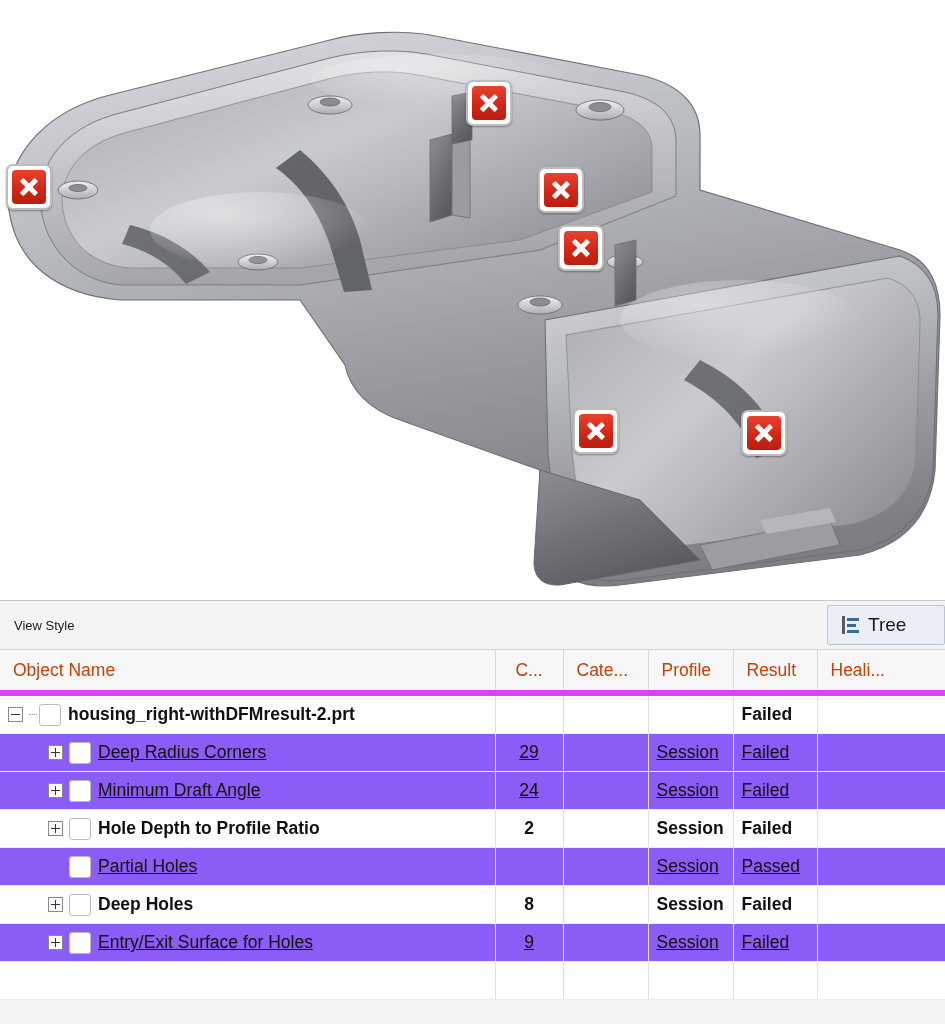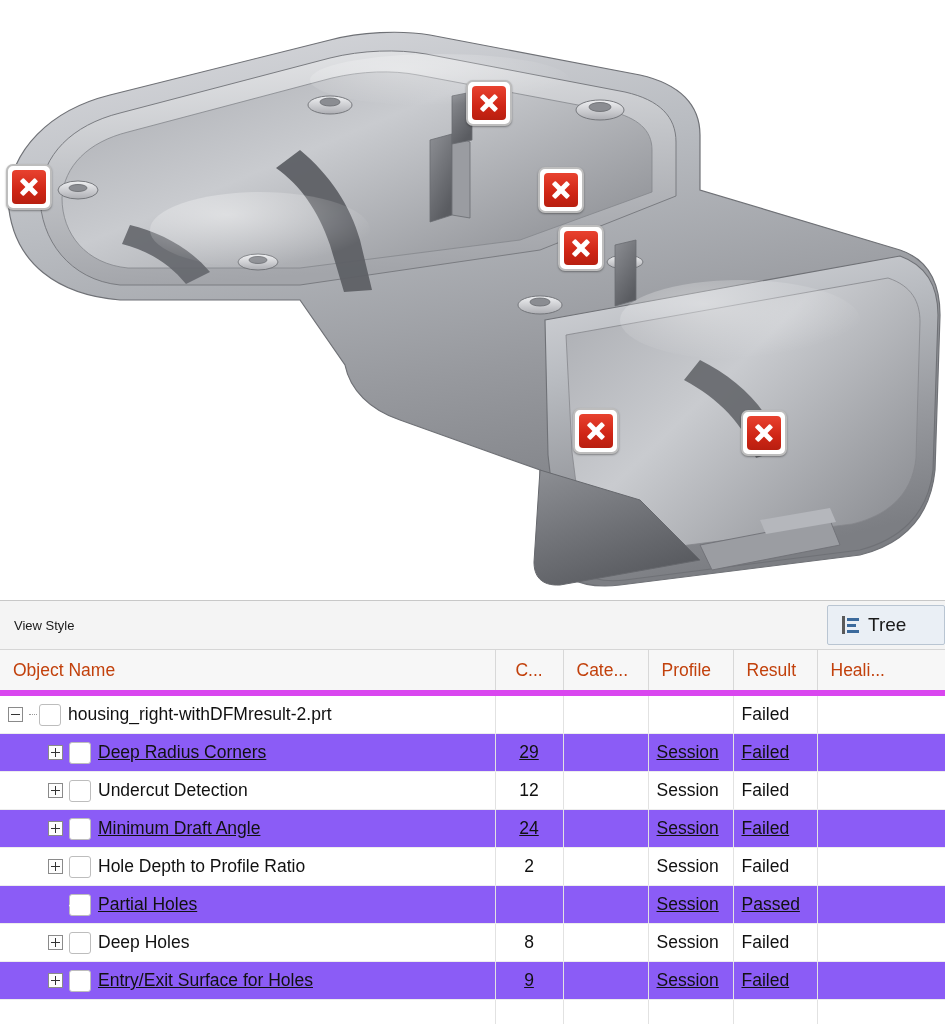--- a/index.html
+++ b/index.html
@@ -141,21 +141,21 @@
   }
   #tree-table th.center { text-align: center; }
   #tree-table td {
     border-right: 1px solid #e2e2e2;
     border-bottom: 1px solid #ededed;
     padding: 0 8px;
     height: 37px;
     white-space: nowrap;
     overflow: hidden;
   }
-  #tree-table tr.row-odd td { background: #ffffff; }
+  #tree-table tr.row-odd td { background: #ffffff; font-weight: bold; }
   #tree-table tr.row-even td { background: #8b5cf6; text-decoration: underline; }
   td.center { text-align: center; }
 
   .name-cell { display: flex; align-items: center; }
   .indent { display: inline-block; }
 
   .expander {
     width: 15px; height: 15px;
     border: 1px solid #8a8a8a;
     background: #fdfdfd;
@@ -412,35 +412,20 @@
               <span class="state-icon fail"><span class="sq"></span></span>
               <span>Deep Radius Corners</span>
             </div>
           </td>
           <td class="center">29</td>
           <td></td>
           <td>Session</td>
           <td>Failed</td>
           <td></td>
         </tr>
-        <tr class="row-odd">
-          <td>
-            <div class="name-cell">
-              <span class="indent" style="width: 40px;"></span>
-              <span class="expander plus"></span>
-              <span class="state-icon fail"><span class="sq"></span></span>
-              <span>Undercut Detection</span>
-            </div>
-          </td>
-          <td class="center">12</td>
-          <td></td>
-          <td>Session</td>
-          <td>Failed</td>
-          <td></td>
-        </tr>
         <tr class="row-even">
           <td>
             <div class="name-cell">
               <span class="indent" style="width: 40px;"></span>
               <span class="expander plus"></span>
               <span class="state-icon fail"><span class="sq"></span></span>
               <span>Minimum Draft Angle</span>
             </div>
           </td>
           <td class="center">24</td>

